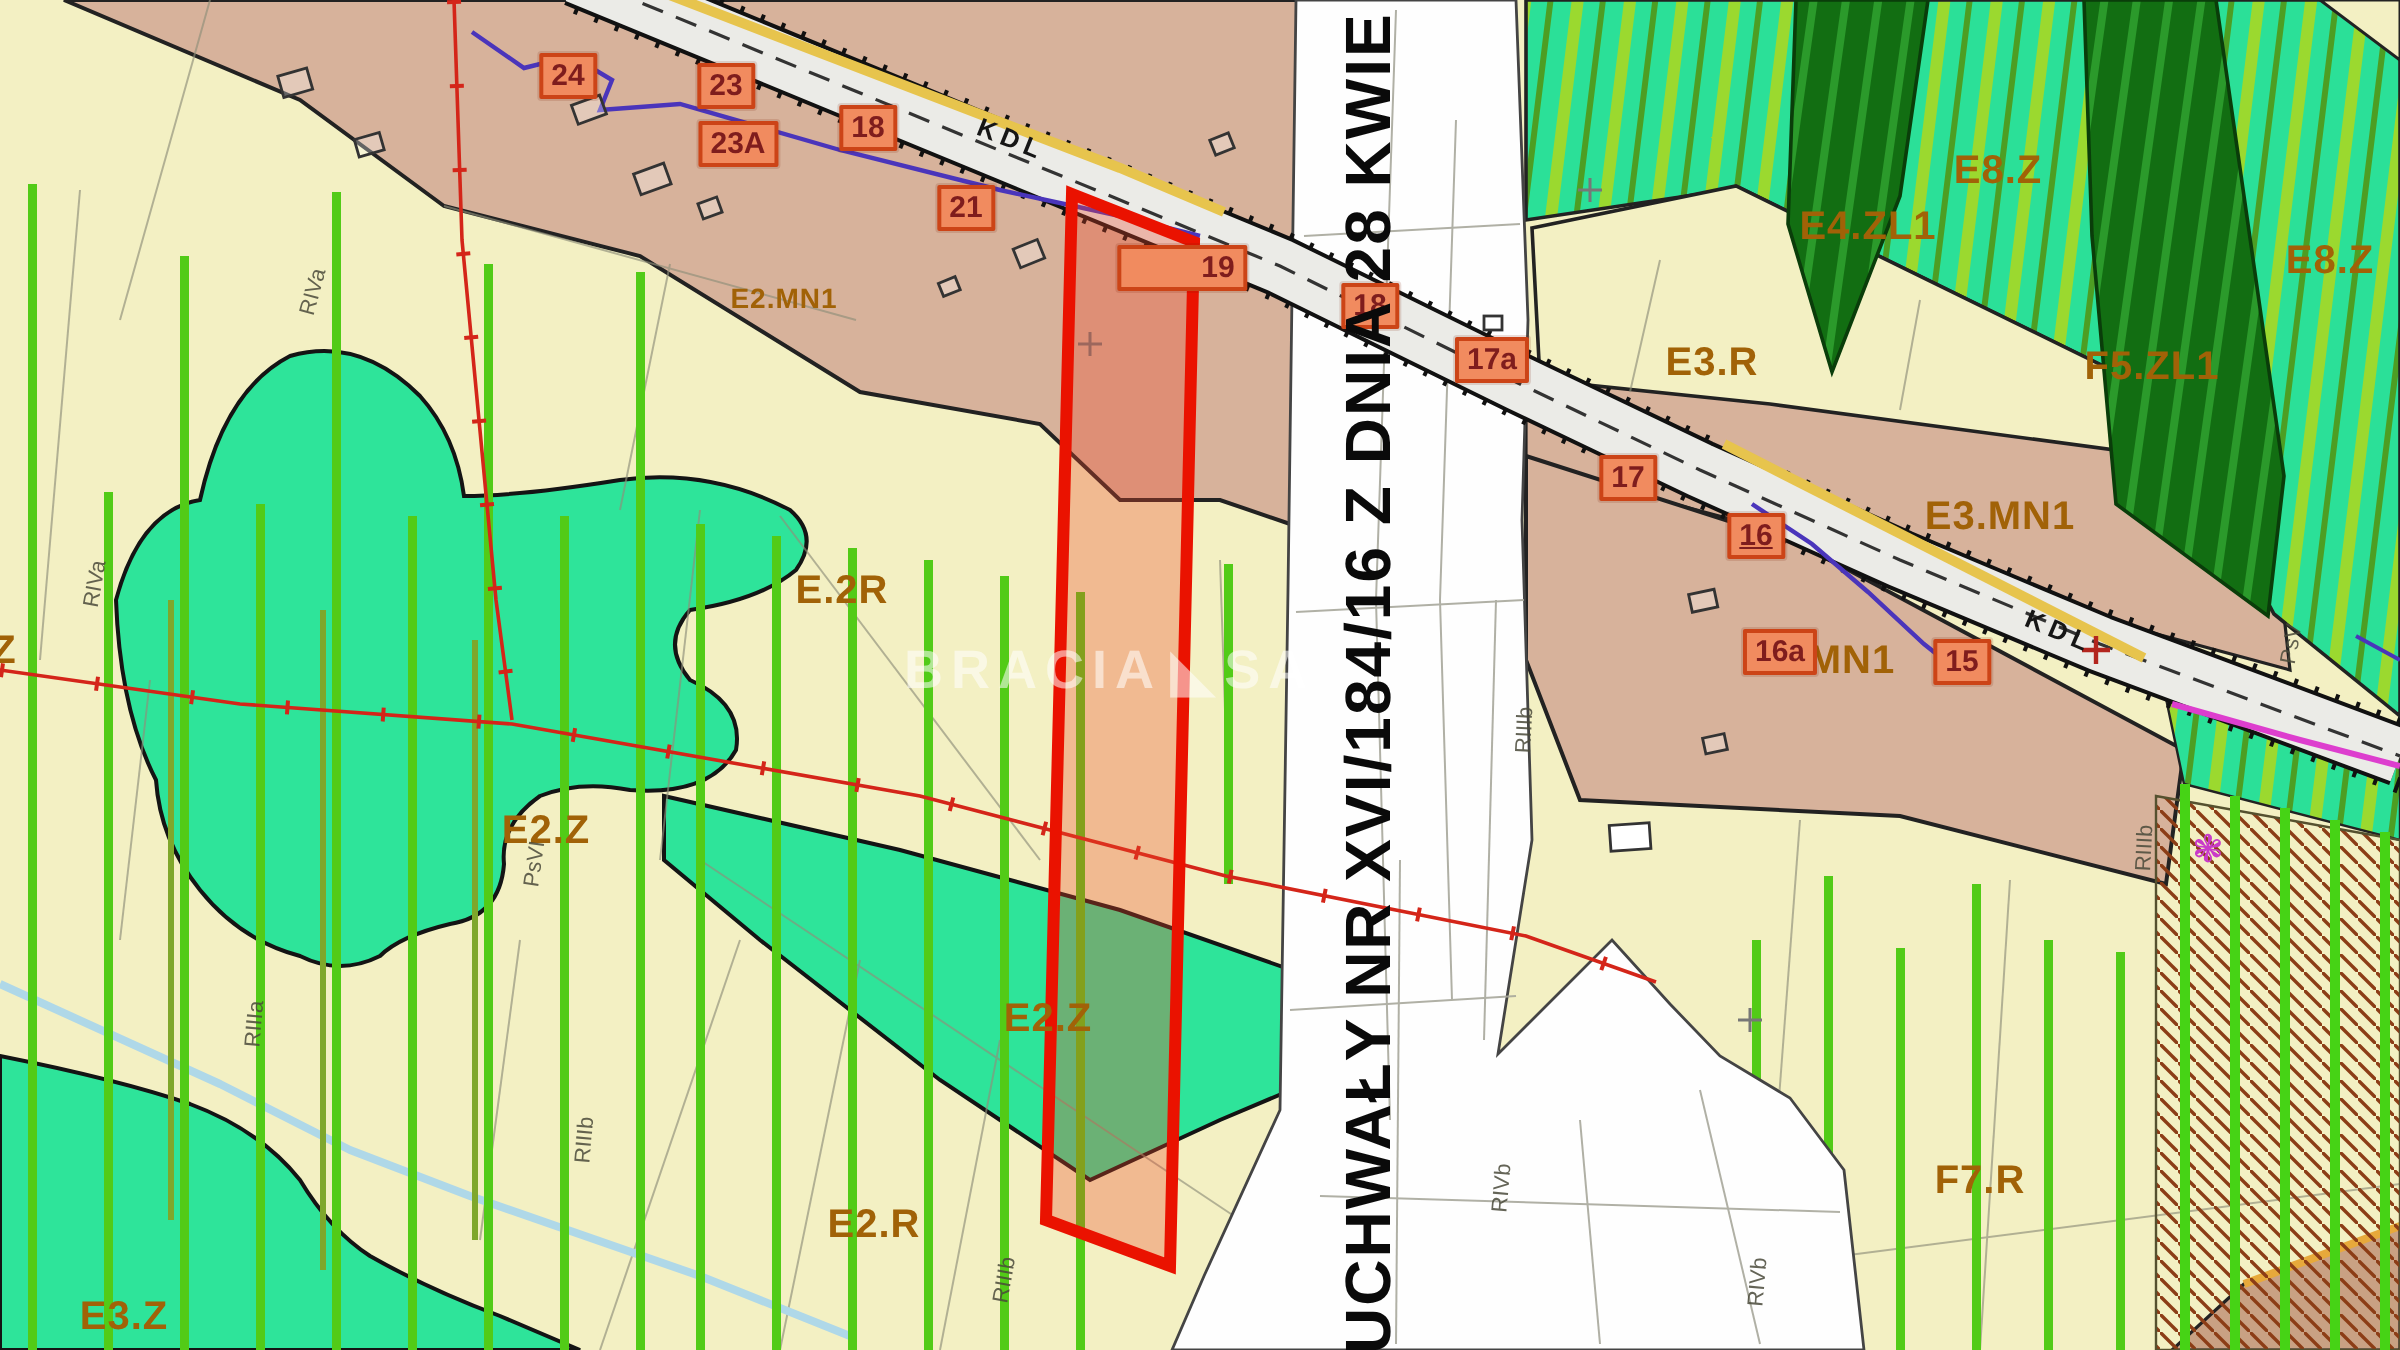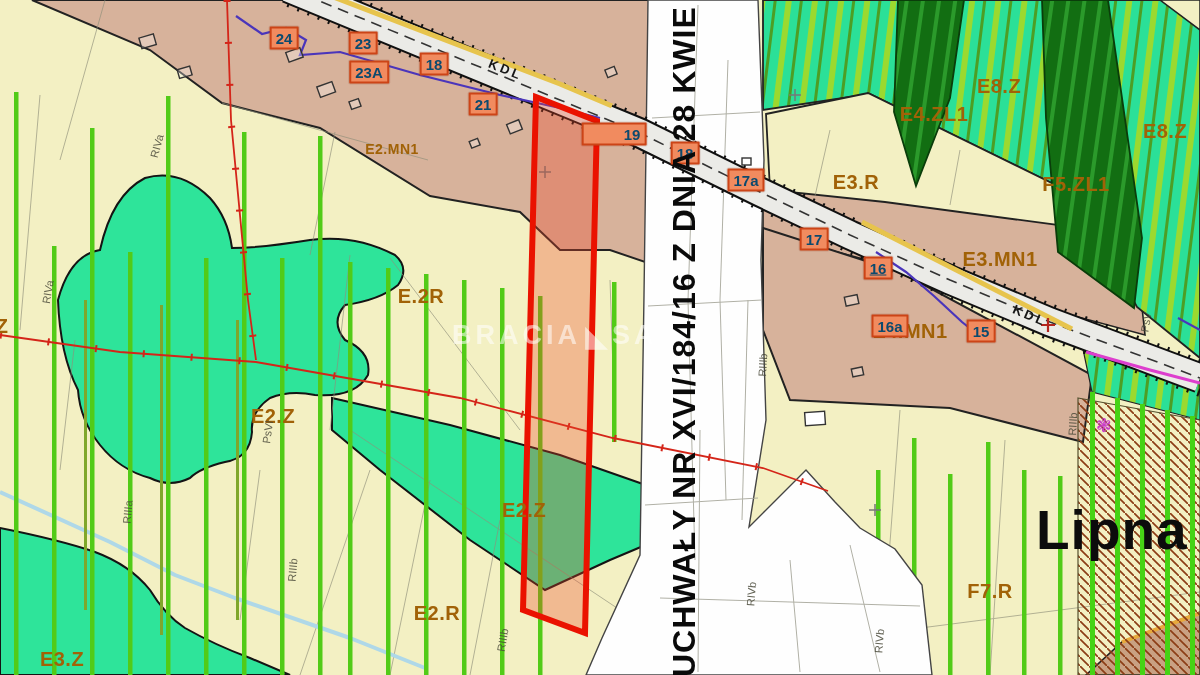--- a/index.html
+++ b/index.html
@@ -3,21 +3,21 @@
 <meta charset="utf-8">
 <style>
   html,body{margin:0;padding:0;background:#888;}
   .stage{position:relative;width:1200px;height:675px;overflow:hidden;background:#F3F0C3;
          font-family:"Liberation Sans","DejaVu Sans",sans-serif;}
   .stage svg{position:absolute;left:0;top:0;}
   .lbl{position:absolute;transform:translate(-50%,-50%);color:#a16207;font-weight:700;
        white-space:nowrap;letter-spacing:.5px;}
   .zlbl{font-size:20px;}
   .marker{position:absolute;transform:translate(-50%,-50%);background:#F18B5F;border:2px solid #CC4417;
-          color:#0c4a6e;font-weight:700;font-size:15px;line-height:1;padding:2px 4px;border-radius:1px;
+          color:#7f1d1d;font-weight:700;font-size:15px;line-height:1;padding:2px 4px;border-radius:1px;
           box-shadow:0 0 0 1px rgba(120,30,0,.15);}
   .soil{position:absolute;transform-origin:center;color:#4a4a3a;font-size:11px;font-weight:400;
         white-space:nowrap;opacity:.85;}
   .kdl{position:absolute;color:#161616;font-weight:700;font-size:13px;letter-spacing:3px;white-space:nowrap;}
   .vnote{position:absolute;left:666px;top:677px;width:820px;transform-origin:0 0;transform:rotate(-90deg);
          font-weight:700;font-size:32px;letter-spacing:1px;color:#0a0a0a;white-space:nowrap;}
   .place{position:absolute;left:1036px;top:498px;font-weight:700;font-size:55px;color:#0c0c0c;letter-spacing:1px;}
   .wmark{position:absolute;left:452px;top:320px;display:flex;align-items:flex-end;gap:4px;
          color:rgba(255,255,255,.55);font-weight:700;font-size:27px;letter-spacing:4px;}
   .wmark .tri{font-size:30px;letter-spacing:0;line-height:1;}
@@ -211,21 +211,21 @@
 <div class="lbl zlbl" style="left:999px;top:86px;">E8.Z</div>
 <div class="lbl zlbl" style="left:1165px;top:131px;">E8.Z</div>
 <div class="lbl zlbl" style="left:990px;top:591px;">F7.R</div>
 <div class="lbl zlbl" style="left:2px;top:326px;">Z</div>
 
 <div class="marker" style="left:284px;top:38px;">24</div>
 <div class="marker" style="left:363px;top:43px;">23</div>
 <div class="marker" style="left:369px;top:72px;">23A</div>
 <div class="marker" style="left:434px;top:64px;">18</div>
 <div class="marker" style="left:483px;top:104px;">21</div>
-<div class="marker" style="left:614px;top:134px;padding-left:40px;">19</div>
+<div class="marker" style="left:591px;top:134px;padding-left:40px;">19</div>
 <div class="marker" style="left:685px;top:153px;">18</div>
 <div class="marker" style="left:746px;top:180px;">17a</div>
 <div class="marker" style="left:814px;top:239px;">17</div>
 <div class="marker" style="left:878px;top:268px;text-decoration:underline;">16</div>
 <div class="marker" style="left:890px;top:287px;margin-top:39px;">16a</div>
 <div class="marker" style="left:981px;top:331px;">15</div>
 
 <div class="soil" style="left:145px;top:140px;transform:rotate(-75deg);">RIVa</div>
 <div class="soil" style="left:36px;top:286px;transform:rotate(-80deg);">RIVa</div>
 <div class="soil" style="left:256px;top:426px;transform:rotate(-82deg);">PsVI</div>
@@ -236,21 +236,20 @@
 <div class="soil" style="left:739px;top:588px;transform:rotate(-85deg);">RIVb</div>
 <div class="soil" style="left:867px;top:635px;transform:rotate(-85deg);">RIVb</div>
 <div class="soil" style="left:1136px;top:316px;transform:rotate(-80deg);">PsV</div>
 <div class="soil" style="left:1061px;top:418px;transform:rotate(-87deg);">RIIIb</div>
 
 <div class="kdl" style="left:488px;top:62px;transform:rotate(22deg);">KDL</div>
 <div class="kdl" style="left:1012px;top:308px;transform:rotate(23deg);">KDL</div>
 
 <div class="vnote">UCHWAŁY NR XVI/184/16 Z DNIA 28 KWIE</div>
 
-<div class="place">Lipna</div>
 
 <div class="wmark">
   <span>BRACIA</span>
   <span class="tri">◣</span>
   <span>SA</span>
 </div>
 
 <div class="flower">❃</div>
 
 </div>

